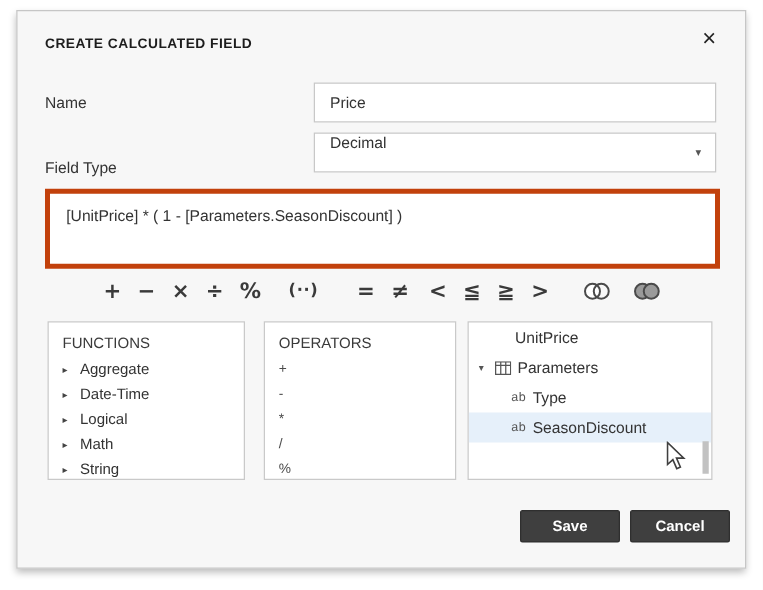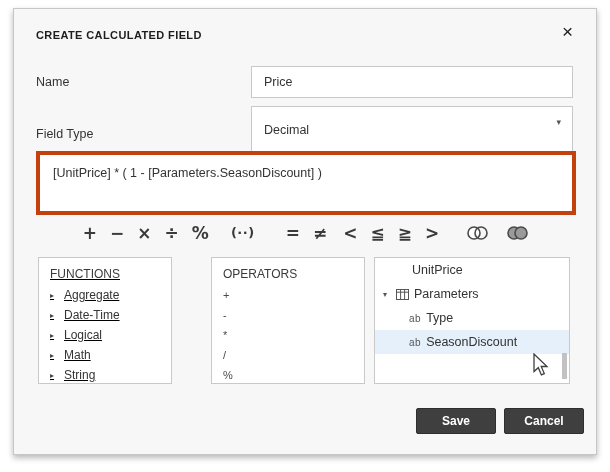--- a/index.html
+++ b/index.html
@@ -17,42 +17,42 @@
                cursor:pointer; line-height:19px; font-weight:400; }
 
   .form-label { position:absolute; left:22px; font-size:12.5px; color:#333; }
   .lbl-name { top:66px; }
   .lbl-type { top:118px; }
 
   .text-input { position:absolute; left:237px; top:57px; width:322px; height:32px;
                 border:1px solid #c8c8c8; background:#fff; font-size:12.5px; color:#333;
                 padding:0 12px; font-family:Liberation Sans, sans-serif; outline:none; }
 
-  .select-box { position:absolute; left:237px; top:97px; width:322px; height:48px;
-                border:1px solid #c8c8c8; background:#fff; display:flex; align-items:center;
+  .select-box { position:absolute; left:237px; top:97px; width:322px; height:32px;
+                border:1px solid #c8c8c8; background:#fff; display:flex; 
                 padding:0 12px; font-size:12.5px; color:#333; cursor:pointer; }
   .select-caret { position:absolute; right:11px; top:10px; font-size:9px; color:#555; }
 
   .expression-box { position:absolute; left:22px; top:142px; width:540px; height:64px;
                     border:4px solid #c2410c; background:#fff; font-size:12.5px; color:#333;
                     padding:11px 13px; cursor:text; }
 
   .op-toolbar { position:absolute; left:0; top:207px; width:584px; height:34px;
                 display:flex; justify-content:center; align-items:center; gap:13px;
                 font-family:"DejaVu Sans",sans-serif; }
   .op { font-size:17px; font-weight:600; color:#3a3a3a; cursor:pointer; line-height:30px; }
   .op-paren { font-size:13px; font-weight:600; letter-spacing:0.5px; margin:0 9px; }
   .op-eq { margin-left:9px; }
   .op-lt { margin-left:3px; }
   .venn { margin-left:4px; cursor:pointer; display:flex; align-items:center; }
   .venn.first { margin-left:14px; }
 
   .panel { position:absolute; top:248px; height:127px; background:#fff;
            border:1px solid #c9c9c9; overflow:hidden; }
-  .panel-functions { left:24px;  width:134px;text-decoration:underline; }
+  .panel-functions { left:24px;  width:158px; }
   .panel-operators { left:197px; width:154px; }
   .panel-fields    { left:360px; width:196px; }
   .panel-header { margin:9px 0 4px 11px; font-size:12px; color:#3a3a3a; }
 
   .tree-row { height:20px; display:flex; align-items:center; padding-left:11px;
               font-size:12px; color:#333; cursor:pointer; }
   .expander { width:14px; font-size:8px; color:#444; flex:0 0 14px; }
   .op-item { font-size:11px; color:#4a4a4a; }
 
   .field-row { height:24px; display:flex; align-items:center; font-size:12.5px;

